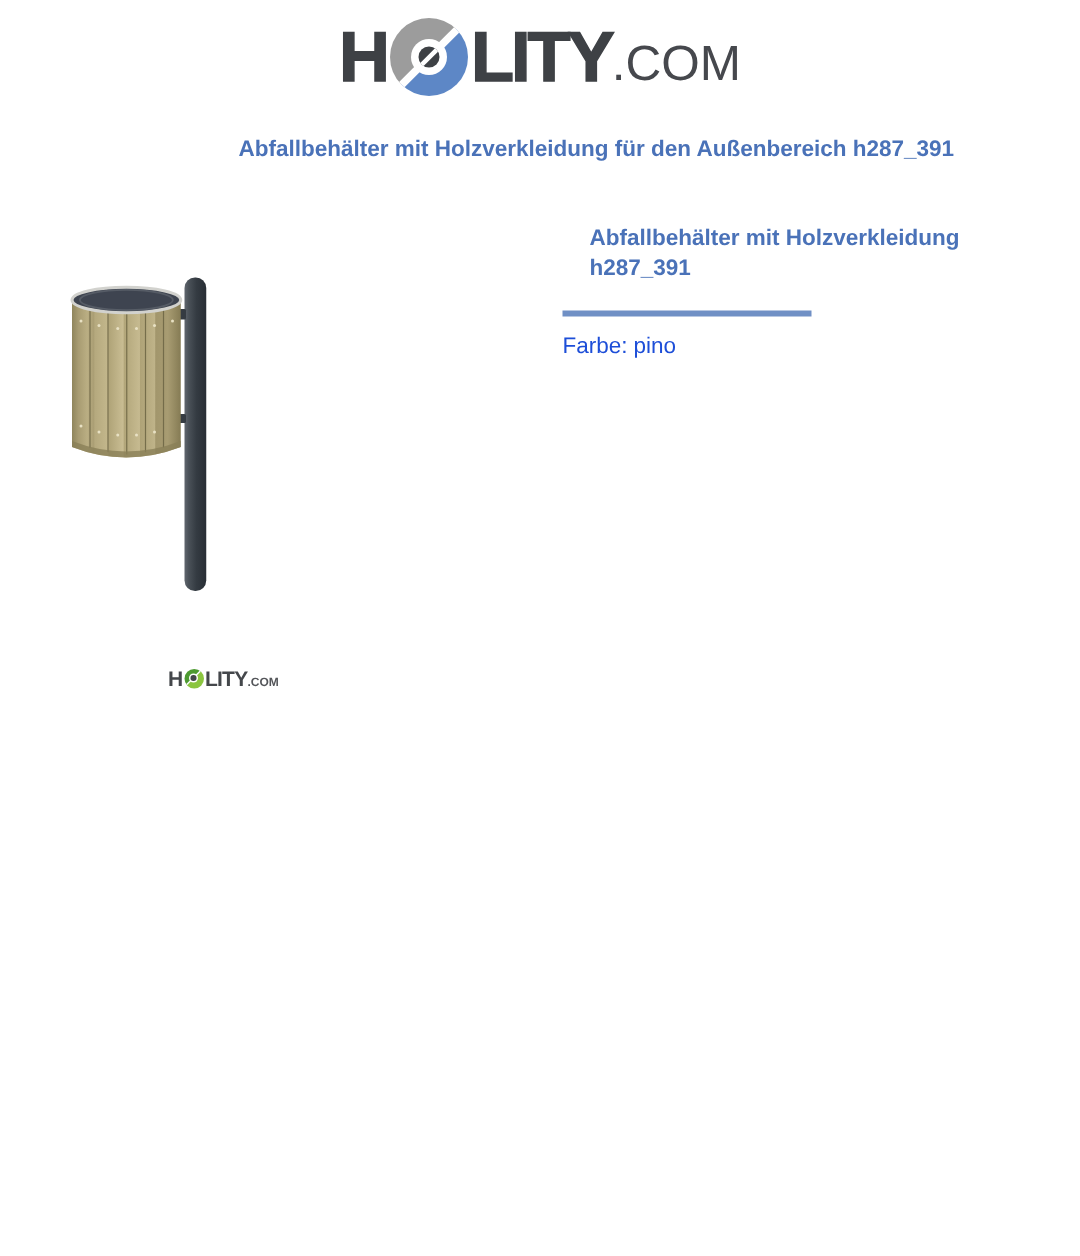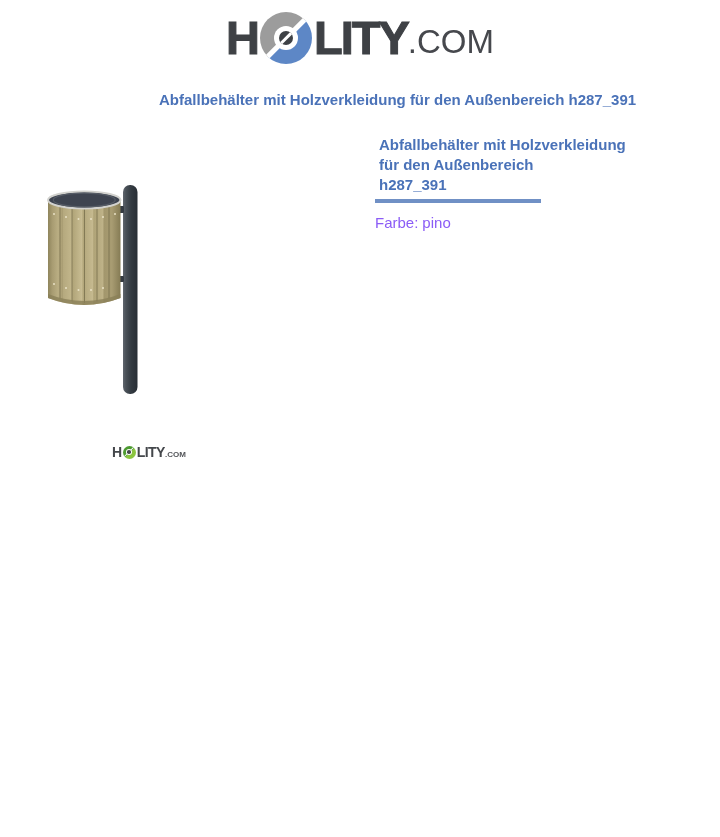--- a/index.html
+++ b/index.html
@@ -93,29 +93,29 @@
   }
   .wm-com {
     font-size:8px; font-weight:bold; color:#54565a; margin-top:5px;
   }
 
   
   .product-info {
     position:absolute; left:375px; top:131px; width:285px;
   }
   .product-heading {
-    margin:4px; font-size:15px; font-weight:bold;
+    margin:18px; font-size:15px; font-weight:bold;
     color:#4a72b8; line-height:20px;
   }
   .product-heading span { display:block; }
   .heading-rule {
     width:166px; height:4px; background:#7090c5; margin:0; border:0;
   }
   .attrs {
-    margin-top:10px; font-size:15px; color:#8b5cf6; line-height:19px;
+    margin-top:10px; font-size:15px; color:#1d4ed8; line-height:19px;
   }
   .attr-row { white-space:nowrap; }
   .attr-val { margin-left:4px; }
 </style>
 </head>
 <body>
 
 <a class="logo-main">
   <span class="logo-word">H</span>
   <span class="logo-o">
@@ -197,21 +197,20 @@
       </span>
     </span>
     <span class="wm-word">LITY</span>
     <span class="wm-com">.COM</span>
   </div>
 </figure>
 
 <section class="product-info">
   <h2 class="product-heading">
     <span>Abfallbehälter mit Holzverkleidung</span>
-    <span>für den Außenbereich</span>
     <span>h287_391</span>
   </h2>
   <div class="heading-rule"></div>
   <div class="attrs">
     <div class="attr-row">
       <span class="attr-label">Farbe:</span><span class="attr-val">pino</span>
     </div>
   </div>
 </section>
 

